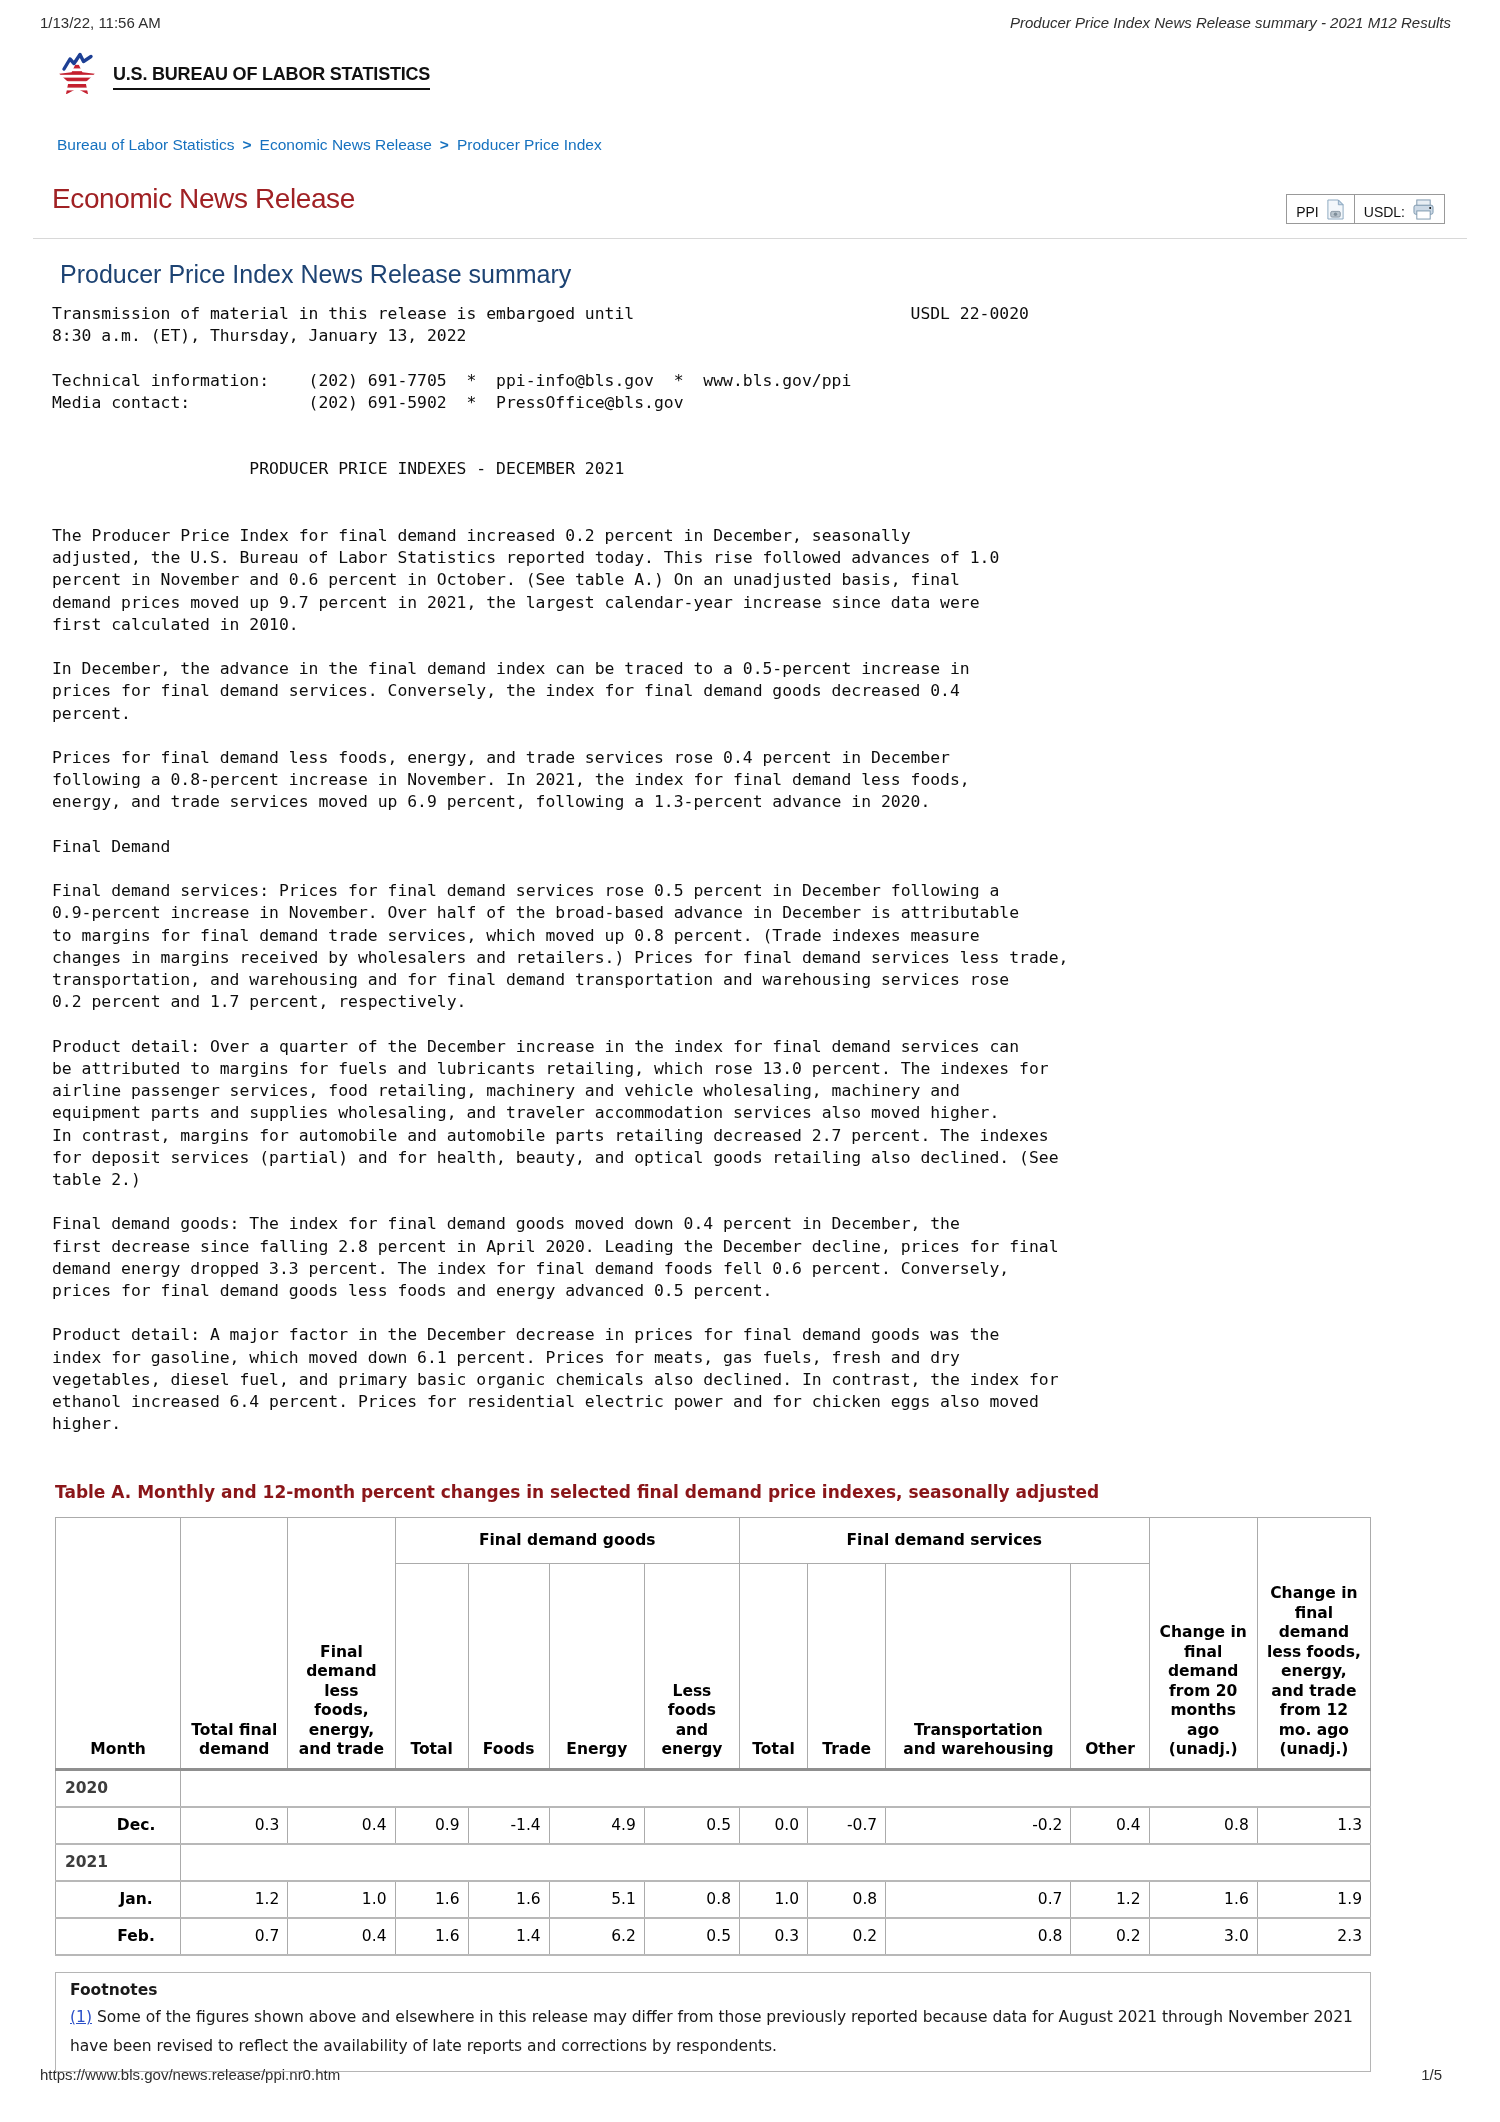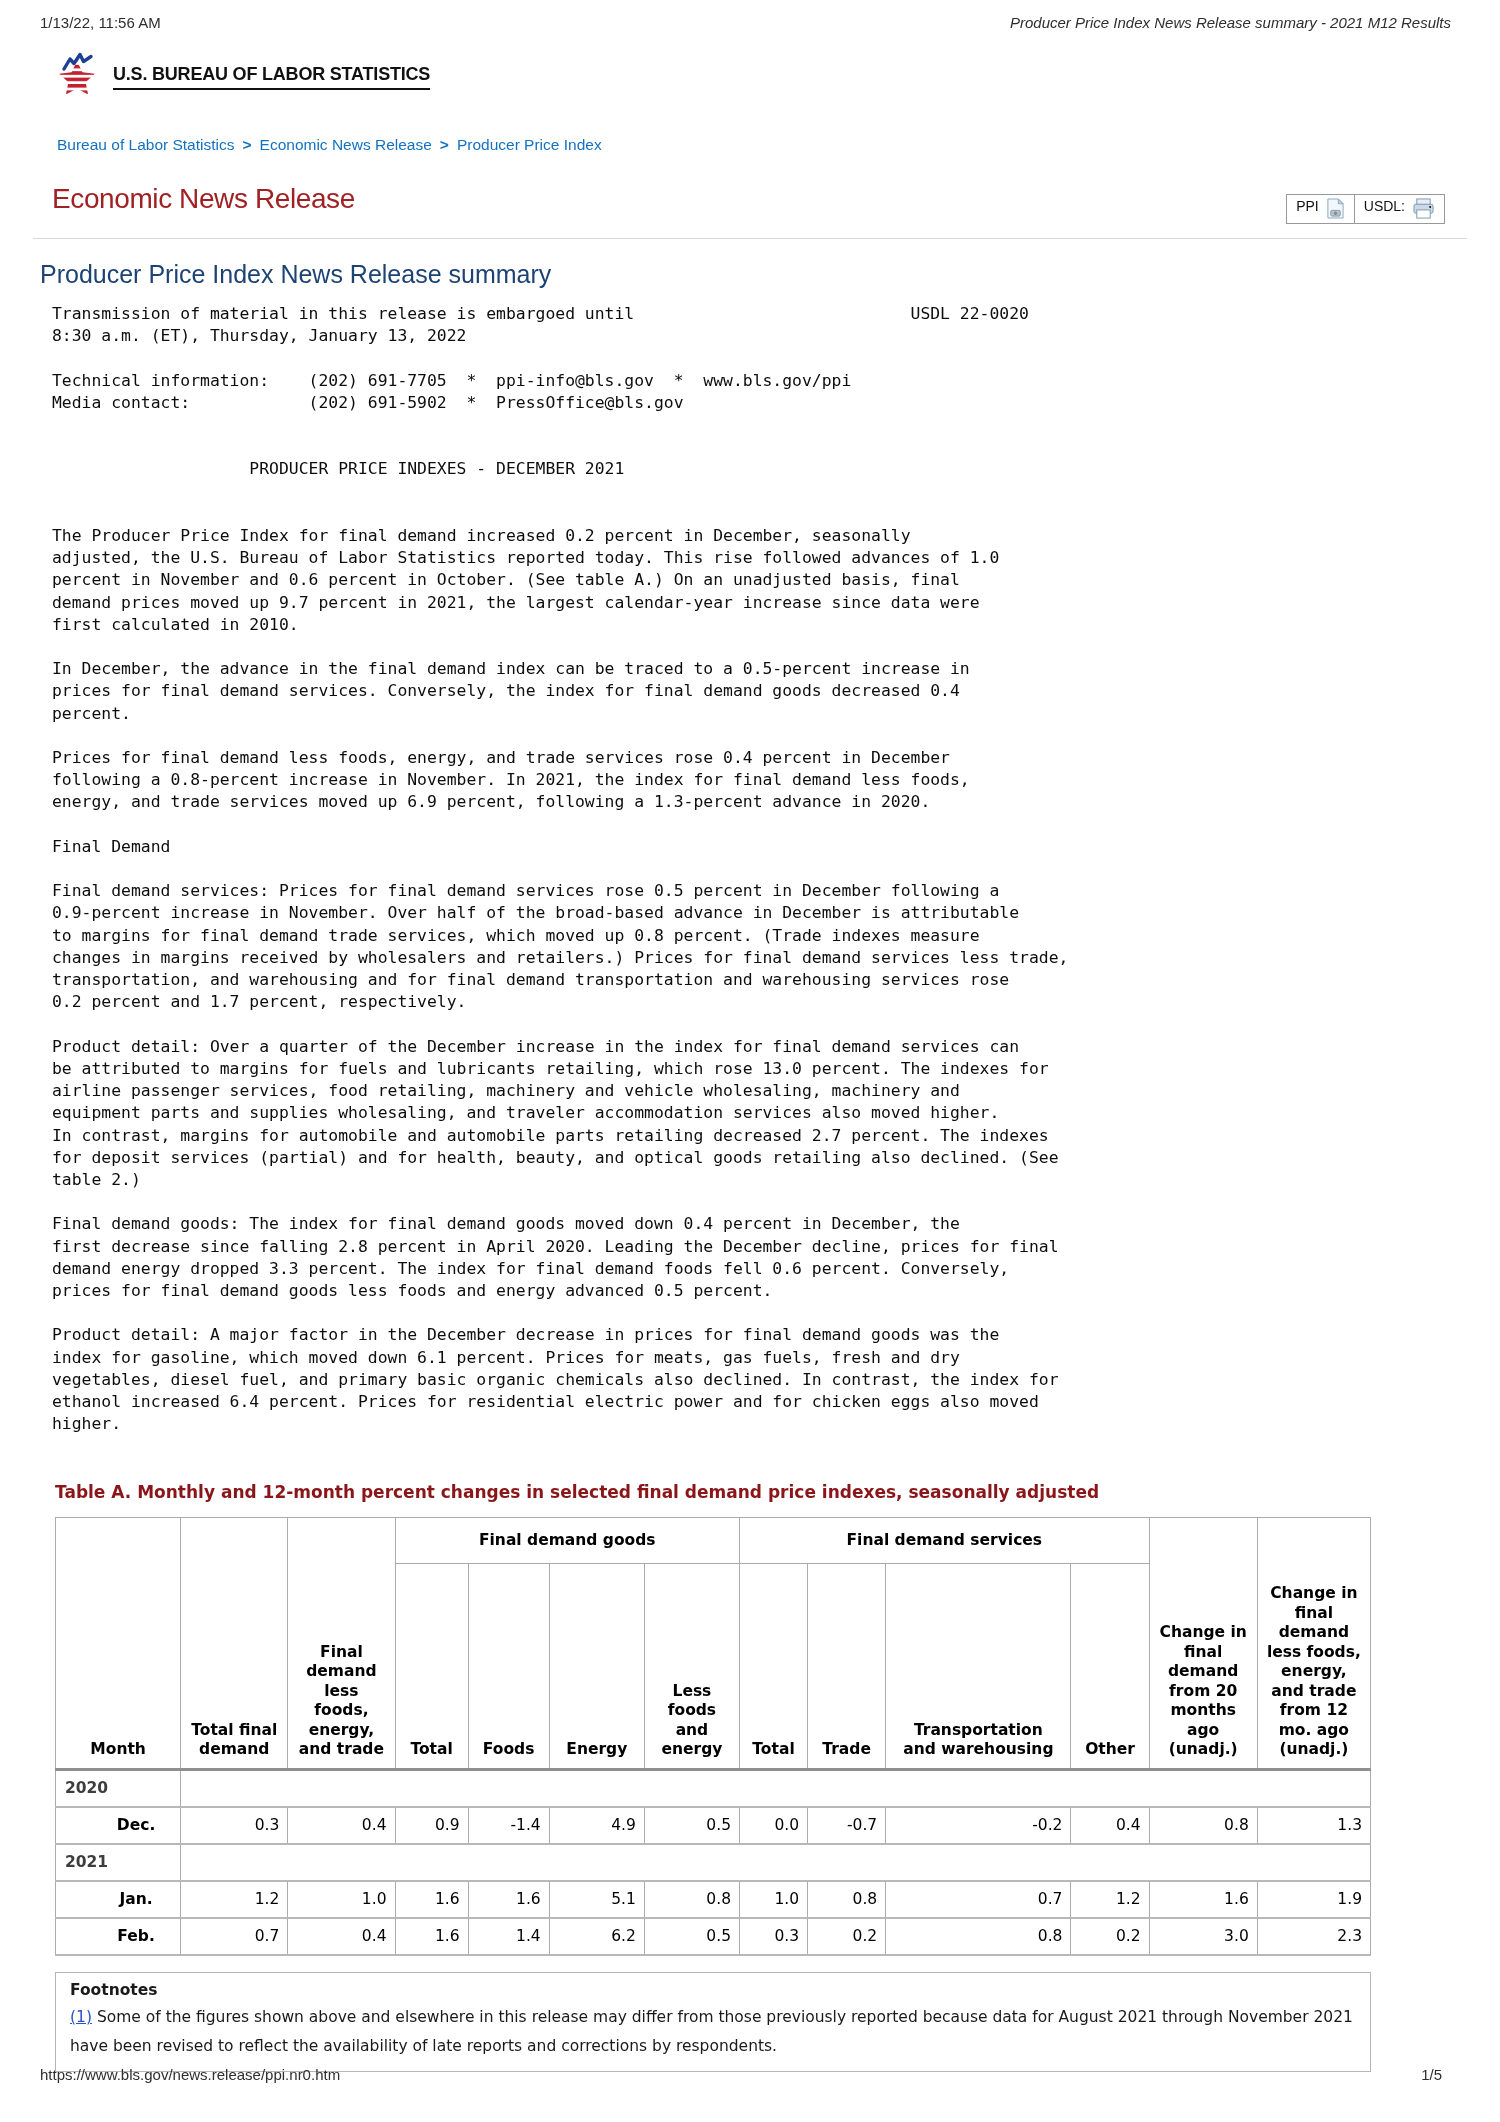--- a/index.html
+++ b/index.html
@@ -29,25 +29,25 @@
     letter-spacing:-0.2px;color:#111;border-bottom:2px solid #111;padding-bottom:3px;}
   
   .breadcrumb{position:absolute;top:136px;left:57px;font-family:"Liberation Sans",sans-serif;
     font-size:15.5px;color:var(--link_blue);}
   .breadcrumb a{color:var(--link_blue);text-decoration:none;cursor:pointer;}
   .breadcrumb .sep{margin:0 8px;font-weight:bold;}
   
   .page-h1{position:absolute;top:183px;left:52px;margin:0;font-family:"Liberation Sans",sans-serif;
     font-weight:400;font-size:28px;letter-spacing:-0.4px;color:var(--h1_red);}
   .tools{position:absolute;top:194px;right:55px;display:flex;}
-  .tool{border:1px solid #999;background:#fff;display:flex;align-items:flex-start;gap:7px;
+  .tool{border:1px solid #999;background:#fff;display:flex;align-items:flex-end;gap:7px;
     padding:3px 9px;font-family:"Liberation Sans",sans-serif;font-size:14px;color:#111;cursor:pointer;height:30px;}
   .tool + .tool{margin-left:-1px;}
   .hr-line{position:absolute;top:238px;left:33px;right:33px;border-top:1px solid #d8d8d8;}
-  .page-h2{position:absolute;top:260px;left:40px;margin:0;font-family:"Liberation Sans",sans-serif;
+  .page-h2{position:absolute;top:260px;left:60px;margin:0;font-family:"Liberation Sans",sans-serif;
     font-weight:400;font-size:25px;color:var(--h2_navy);}
   
   pre.release-body{position:absolute;top:303px;left:52px;margin:0;
     font-family:"DejaVu Sans Mono",monospace;font-size:16.4px;line-height:22.2px;color:#0d0d0d;}
   
   .table-title{position:absolute;top:1482px;left:55px;width:1330px;margin:0;
     font-size:17px;font-weight:bold;color:var(--table_title_maroon);}
   table.ta{position:absolute;top:1517px;left:55px;width:1316px;border-collapse:collapse;
     table-layout:fixed;font-size:15.5px;border:1px solid #8f8f8f;background:#fff;}
   .ta th,.ta td{border:1px solid #ababab;}

